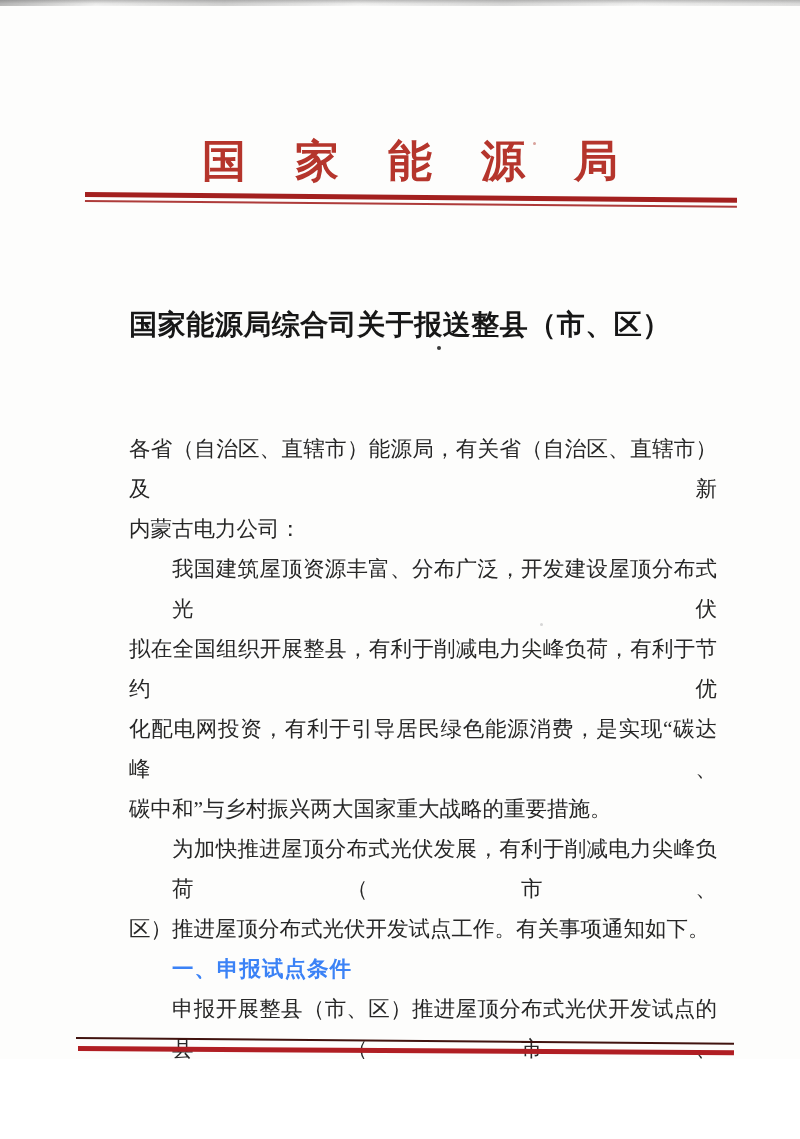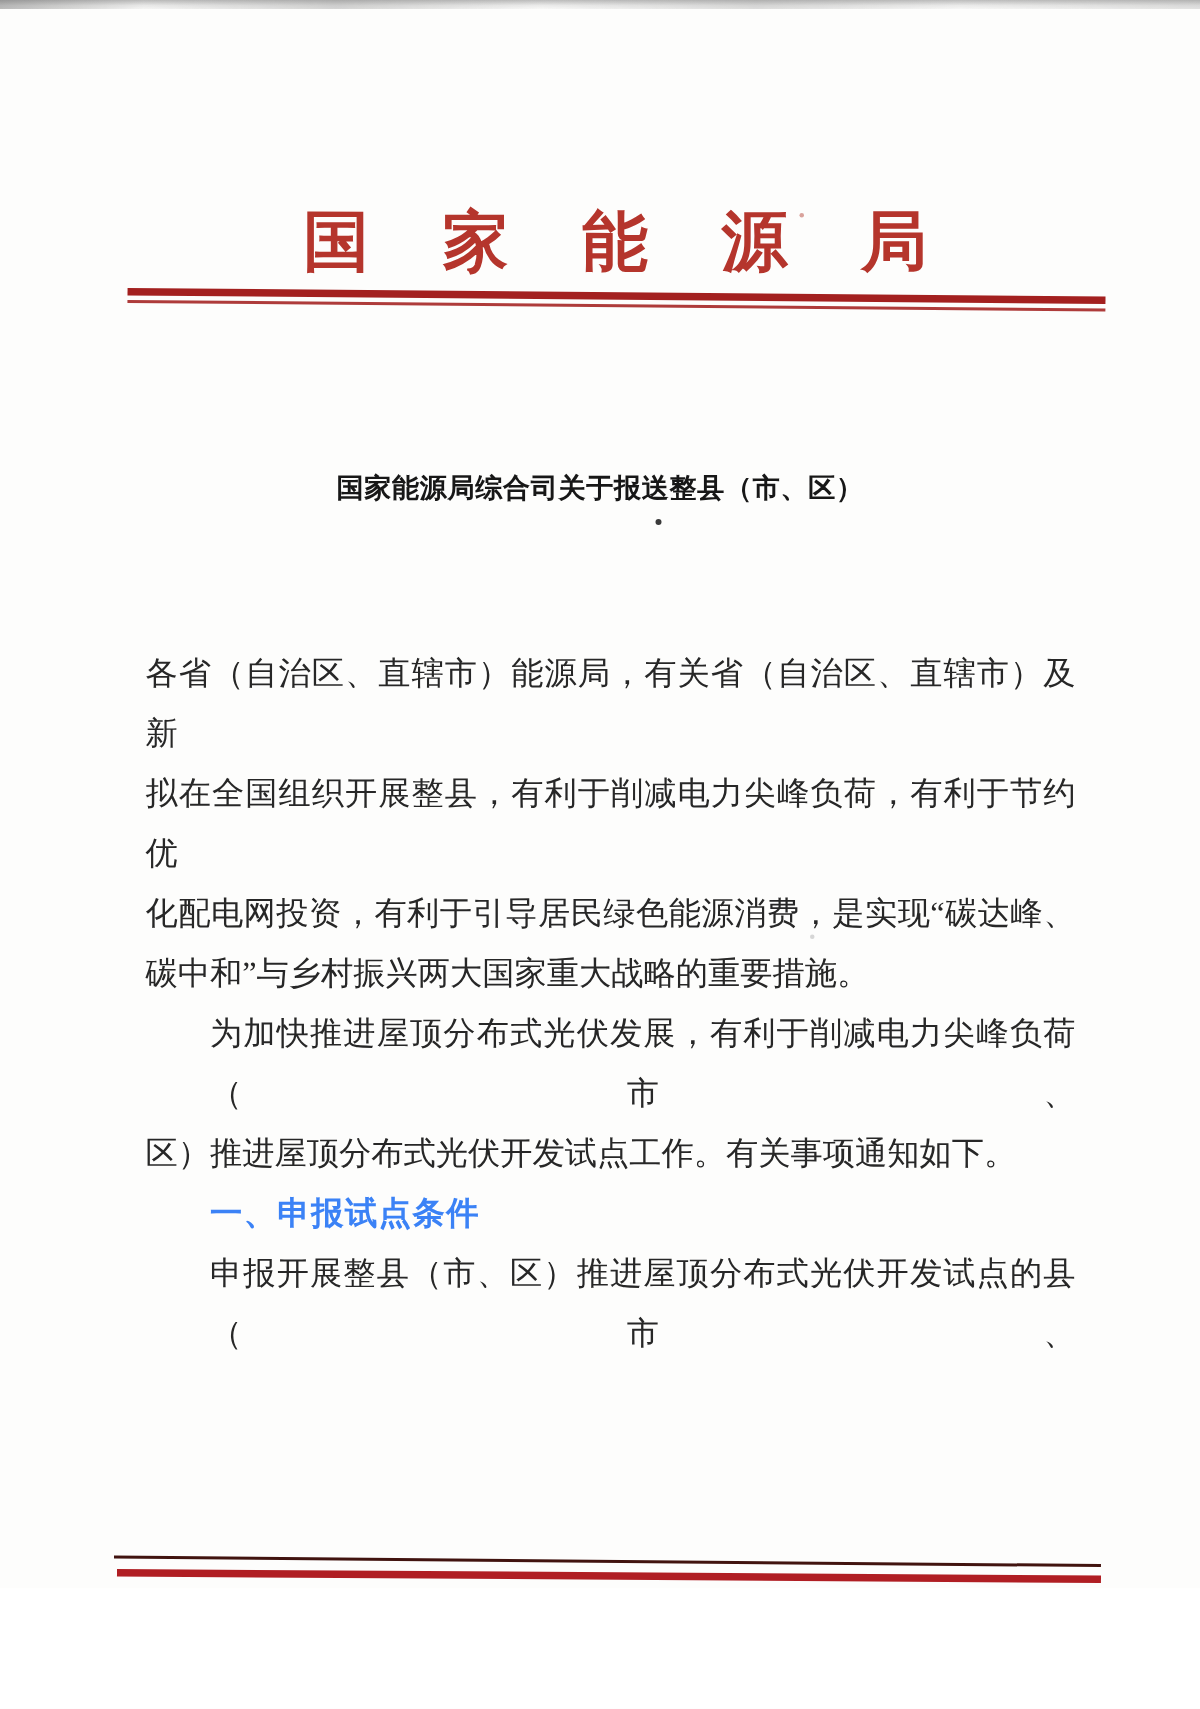--- a/index.html
+++ b/index.html
@@ -39,31 +39,31 @@
   .head-rule {
     position: absolute; top: 192px; left: 85px; width: 652px;
     transform: rotate(0.5deg); transform-origin: left center;
   }
   .head-rule .rule-thick { height: 4.5px; background: var(--rule-red); }
   .head-rule .rule-gap   { height: 3px; }
   .head-rule .rule-thin  { height: 2px; background: var(--rule-red); opacity: .88; }
   .doc-title {
     position: absolute; top: 298px; left: 0; width: 100%;
     text-align: center;
-    font-size: 18px; line-height: 54px;
+    font-size: 28px; line-height: 54px;
     font-weight: bold;
     color: var(--title-ink);
     letter-spacing: 0.5px;
   }
   .body-text {
     position: absolute; top: 429px; left: 97px; width: 620px;
     font-size: 21.5px; line-height: 40px;
     color: var(--ink);
   }
-  .body-line { white-space: nowrap; }
+  .body-line { white-space: nowrap; margin-left: 32px; }
   .body-line.fill { white-space: normal; text-align: justify; text-align-last: justify; }
   .body-line.indent { padding-left: 43px; }
   .body-line.heading {
     font-family: "Liberation Sans", sans-serif;
     font-weight: bold;
     color: #3b82f6;
     letter-spacing: 1px;
   }
   .foot-rule-thin {
     position: absolute; top: 1037px; left: 76px; width: 658px; height: 2px;
@@ -94,20 +94,22 @@
     <div class="rule-gap"></div>
     <div class="rule-thin"></div>
   </div>
 
   <div class="doc-title">
     <div>国家能源局综合司关于报送整县（市、区）</div>
   </div>
 
   <div class="body-text">
       <div class="body-line fill">各省（自治区、直辖市）能源局，有关省（自治区、直辖市）及新</div>
+      <div class="body-line">内蒙古电力公司：</div>
+      <div class="body-line indent fill">我国建筑屋顶资源丰富、分布广泛，开发建设屋顶分布式光伏</div>
       <div class="body-line fill">拟在全国组织开展整县，有利于削减电力尖峰负荷，有利于节约优</div>
       <div class="body-line fill">化配电网投资，有利于引导居民绿色能源消费，是实现“碳达峰、</div>
       <div class="body-line">碳中和”与乡村振兴两大国家重大战略的重要措施。</div>
       <div class="body-line indent fill">为加快推进屋顶分布式光伏发展，有利于削减电力尖峰负荷（市、</div>
       <div class="body-line">区）推进屋顶分布式光伏开发试点工作。有关事项通知如下。</div>
       <div class="body-line indent heading">一、申报试点条件</div>
       <div class="body-line indent fill">申报开展整县（市、区）推进屋顶分布式光伏开发试点的县（市、</div>
     </div>
 
   <div class="speck speck-title"></div>

